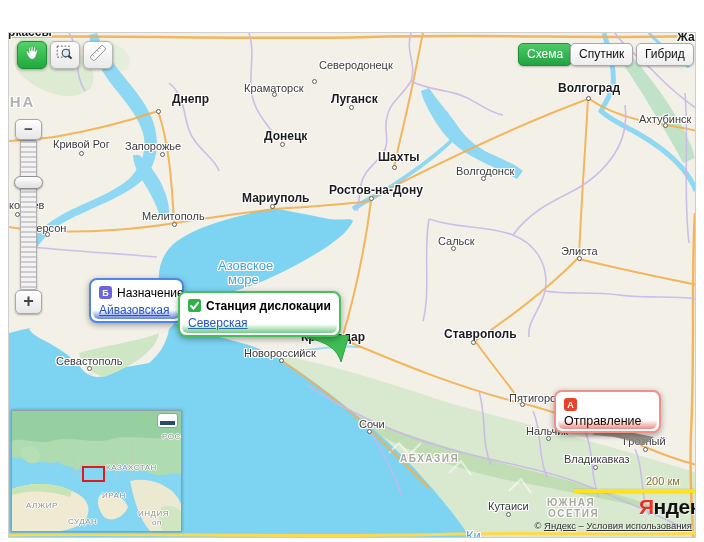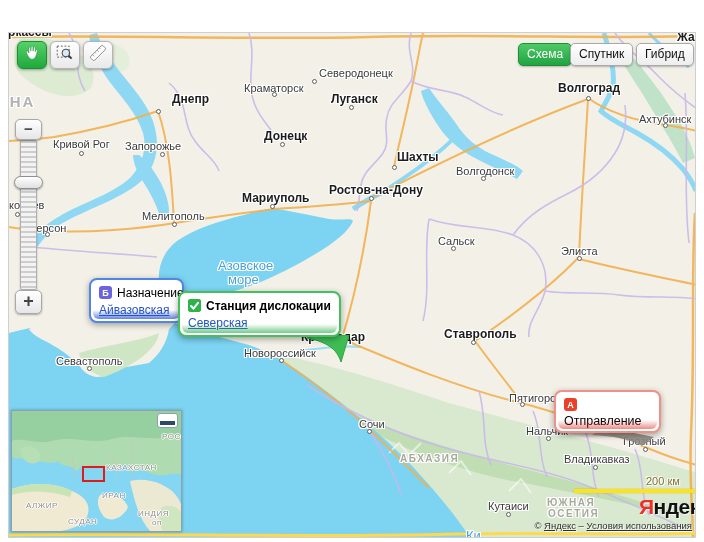--- a/index.html
+++ b/index.html
@@ -176,33 +176,33 @@
     <div id="labels">
         <span class="label bold" style="left: -16px; top: -8px;">Черкассы</span>
         <span class="label big" style="left: -58px; top: 60px;">УКРАИНА</span>
         <span class="label bold" style="left: 668px; top: -3px;">Жанибек</span>
         <span class="label city" style="left: 44px; top: 105px;">Кривой Рог</span>
         <i class="dot" style="left: 70px; top: 118px;"></i>
         <span class="label bold" style="left: 131px; top: 59px; padding-left: 32px;">Днепр</span>
         <i class="dot" style="left: 147px; top: 76px;"></i>
         <span class="label city" style="left: 235px; top: 49px;">Краматорск</span>
         <i class="dot" style="left: 263px; top: 59px;"></i>
-        <span class="label city" style="left: 310px; top: 34px;">Северодонецк</span>
+        <span class="label city" style="left: 310px; top: 26px;">Северодонецк</span>
         <i class="dot" style="left: 303px; top: 46px;"></i>
         <span class="label bold" style="left: 322px; top: 59px;">Луганск</span>
         <i class="dot" style="left: 340px; top: 72px;"></i>
         <span class="label city" style="left: 116px; top: 107px;">Запорожье</span>
         <i class="dot" style="left: 151px; top: 119px;"></i>
         <span class="label city" style="left: 133px; top: 177px;">Мелитополь</span>
         <i class="dot" style="left: 163px; top: 189px;"></i>
         <span class="label bold" style="left: 233px; top: 158px;">Мариуполь</span>
         <i class="dot" style="left: 261px; top: 171px;"></i>
         <span class="label bold" style="left: 255px; top: 96px;">Донецк</span>
         <i class="dot" style="left: 271px; top: 109px;"></i>
-        <span class="label bold" style="left: 369px; top: 117px; margin-left: 19px;">Шахты</span>
+        <span class="label bold" style="left: 369px; top: 117px;">Шахты</span>
         <i class="dot" style="left: 383px; top: 132px;"></i>
         <span class="label bold" style="left: 320px; top: 150px;">Ростов-на-Дону</span>
         <i class="dot" style="left: 360px; top: 163px;"></i>
         <span class="label bold" style="left: 549px; top: 48px;">Волгоград</span>
         <i class="dot" style="left: 577px; top: 63px;"></i>
         <span class="label city" style="left: 630px; top: 80px;">Ахтубинск</span>
         <i class="dot" style="left: 654px; top: 90px;"></i>
         <span class="label city" style="left: 447px; top: 132px;">Волгодонск</span>
         <i class="dot" style="left: 472px; top: 143px;"></i>
         <span class="label city" style="left: 429px; top: 202px;">Сальск</span>

